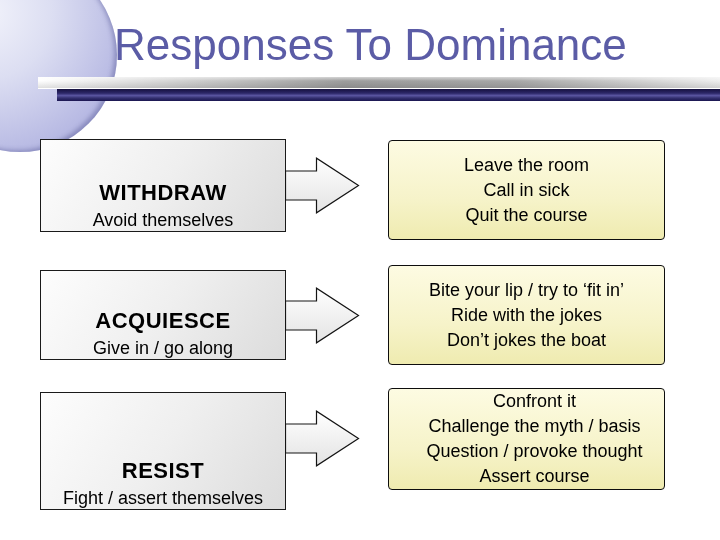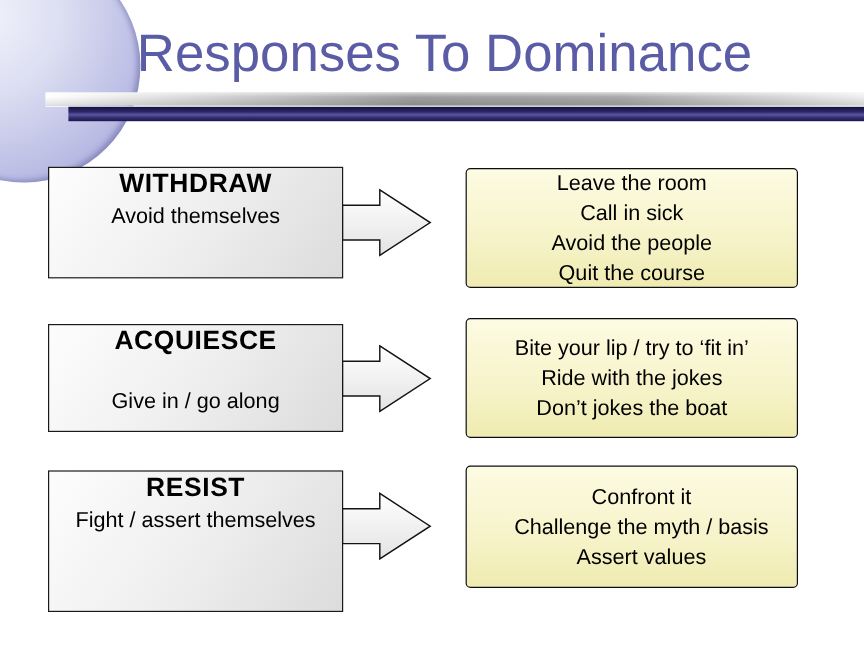--- a/index.html
+++ b/index.html
@@ -34,27 +34,27 @@
     position:absolute;left:114px;top:22px;margin:0;
     font-size:44px;line-height:46px;font-weight:normal;color:#5b5ca6;
     letter-spacing:0px;white-space:nowrap;
   }
 
   
   .gray-box{
     position:absolute;left:40px;width:246px;box-sizing:border-box;
     border:1px solid #1a1a1a;
     background:linear-gradient(125deg, #fdfdfd 0%, #efefef 50%, #dcdcdc 100%);
-    display:flex;flex-direction:column;align-items:center;justify-content:flex-start;
+    display:flex;flex-direction:column;align-items:center;justify-content:flex-end;
     text-align:center;color:#000;
   }
   .gray-label{font-size:22px;font-weight:bold;letter-spacing:0.5px;line-height:26px;}
   .gray-sub{font-size:18px;line-height:22px;margin-top:3px;}
   .r1{top:139px;height:93px;}
-  .r2{top:270px;height:90px;gap:23px;}
+  .r2{top:270px;height:90px;}
   .r3{top:392px;height:118px;}
 
   
   .arrow{position:absolute;left:285px;width:75px;height:57px;}
   .a1{top:157px;}
   .a2{top:287px;}
   .a3{top:410px;}
 
   
   .yellow-box{
@@ -89,21 +89,20 @@
       <linearGradient id="arrowGrad" x1="0" y1="0" x2="0" y2="1">
         <stop offset="0" stop-color="#ffffff"></stop>
         <stop offset="1" stop-color="#e3e3e3"></stop>
       </linearGradient>
     </defs>
     <polygon points="0.5,14 31.5,14 31.5,1.2 73.5,28.5 31.5,55.8 31.5,43 0.5,43" fill="url(#arrowGrad)" stroke="#141414" stroke-width="1.2"></polygon>
   </svg>
   <div class="yellow-box y1">
     <div class="yline">Leave the room</div>
     <div class="yline">Call in sick</div>
-    <div class="yline">Avoid the people</div>
     <div class="yline">Quit the course</div>
   </div>
 
   <div class="gray-box r2">
     <div class="gray-label">ACQUIESCE</div>
     <div class="gray-sub">Give in / go along</div>
   </div>
   <svg class="arrow a2" viewBox="0 0 75 57">
     <polygon points="0.5,14 31.5,14 31.5,1.2 73.5,28.5 31.5,55.8 31.5,43 0.5,43" fill="url(#arrowGrad)" stroke="#141414" stroke-width="1.2"></polygon>
   </svg>
@@ -116,16 +115,17 @@
   <div class="gray-box r3">
     <div class="gray-label">RESIST</div>
     <div class="gray-sub">Fight / assert themselves</div>
   </div>
   <svg class="arrow a3" viewBox="0 0 75 57">
     <polygon points="0.5,14 31.5,14 31.5,1.2 73.5,28.5 31.5,55.8 31.5,43 0.5,43" fill="url(#arrowGrad)" stroke="#141414" stroke-width="1.2"></polygon>
   </svg>
   <div class="yellow-box y3">
     <div class="yline">Confront it</div>
     <div class="yline">Challenge the myth / basis</div>
-    <div class="yline">Assert values</div>
+    <div class="yline">Question / provoke thought</div>
+    <div class="yline">Assert course</div>
   </div>
 
 </div>
 
 </body></html>

